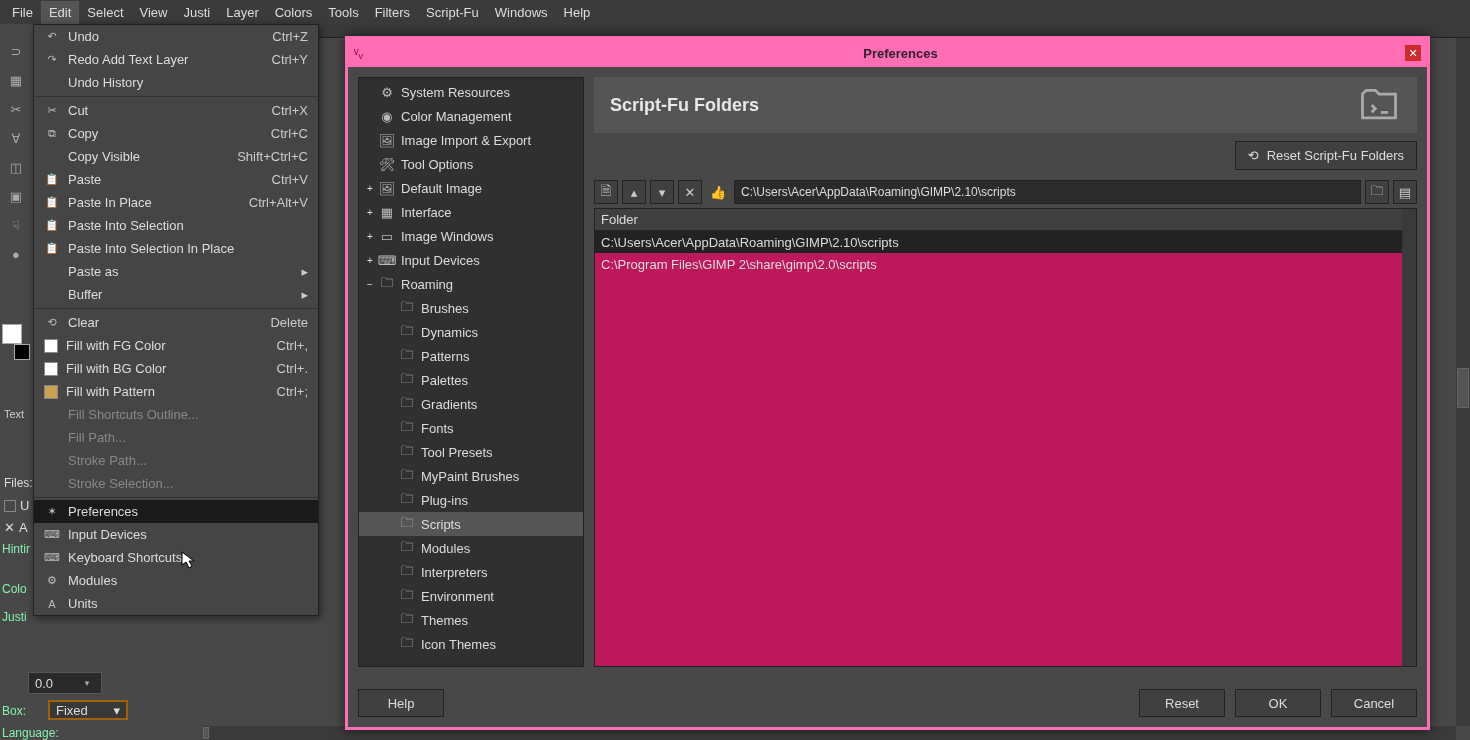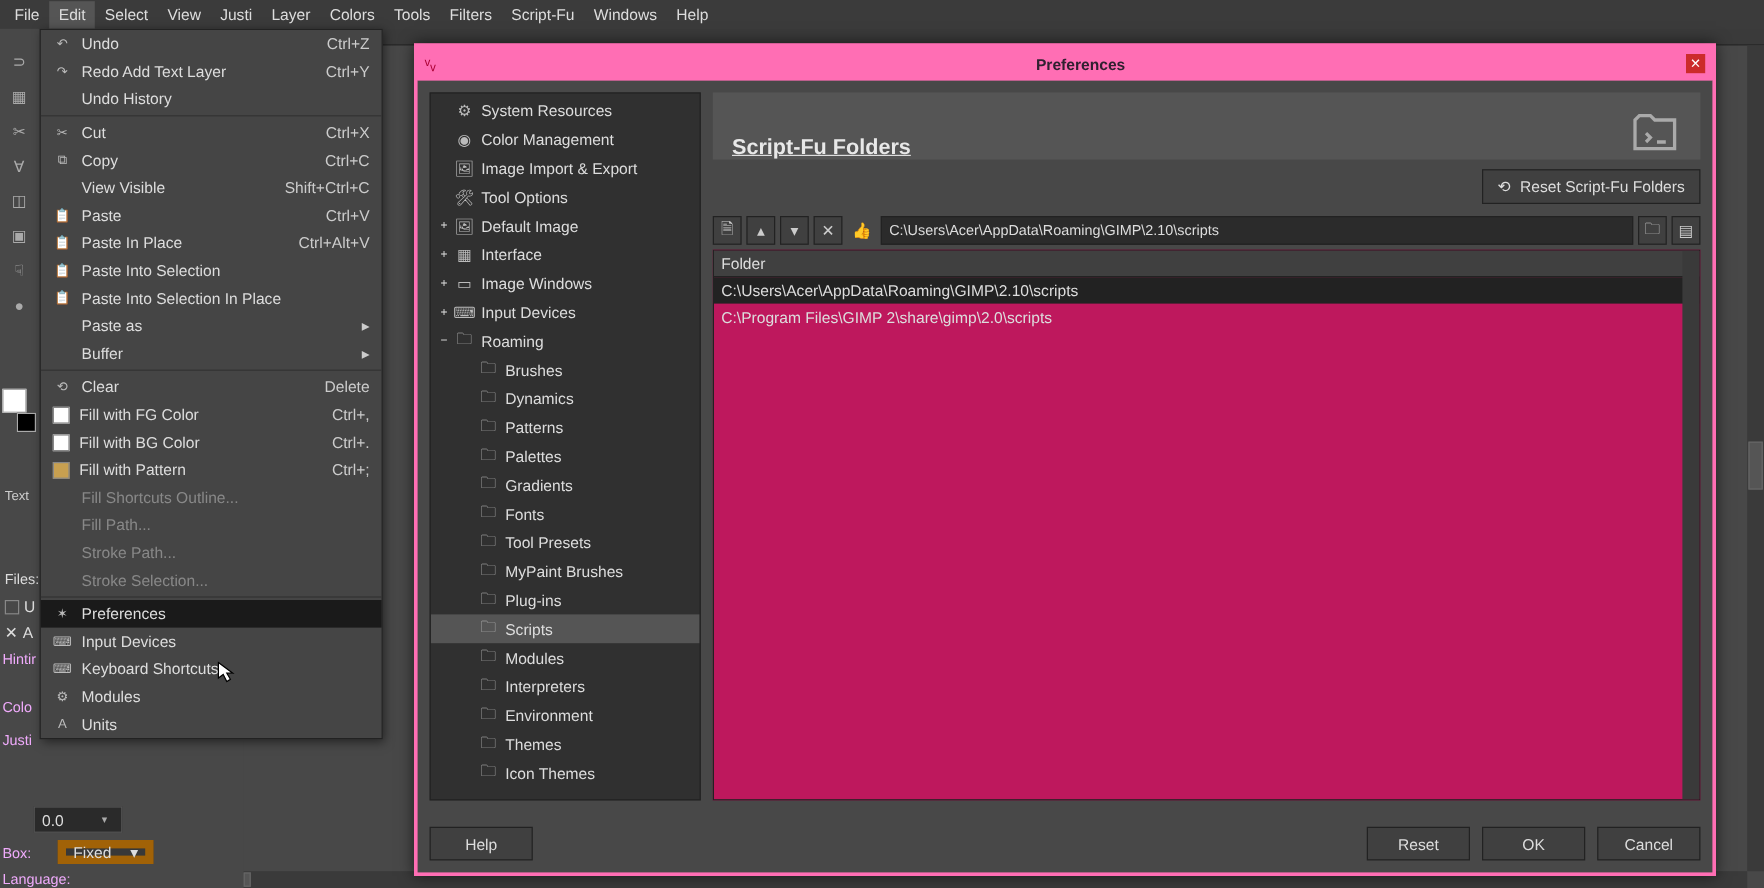--- a/index.html
+++ b/index.html
@@ -30,22 +30,22 @@
 .toolbox { width:32px; position:absolute; left:0; top:12px; }
 .toolbox .tbtn { width:28px; height:28px; margin:1px 2px; display:flex; align-items:center; justify-content:center; color:#aaa; }
 .colorbox { position:absolute; left:2px; top:300px; width:28px; height:40px; }
 .colorbox .fg { position:absolute; width:20px; height:20px; background:#fff; border:1px solid #aaa; left:0; top:0; }
 .colorbox .bg { position:absolute; width:16px; height:16px; background:#000; border:1px solid #aaa; right:0; bottom:4px; }
 .opthdr { position:absolute; left:0; top:384px; font-size:11px; color:#ccc; padding:0 4px; }
 .optitem { position:absolute; left:0; font-size:12px; padding:2px 4px; color:#ddd; display:flex; align-items:center; gap:4px; }
 .chk { width:12px; height:12px; border:1px solid #888; display:inline-block; }
 .spinbox { position:absolute; left:28px; top:648px; width:74px; height:22px; background:#2a2a2a; border:1px solid #555; display:flex; align-items:center; padding:0 6px; }
 .spinbox .sarr { width:16px; text-align:center; color:#aaa; font-size:9px; }
-.selbox { position:absolute; left:48px; width:80px; height:20px; background:#383838; border:7px solid #a16207; display:flex; align-items:center; justify-content:space-between; padding:0 6px; }
-.ltxt { position:absolute; left:2px; font-size:12px; color:#f0abfc; }
+.selbox { position:absolute; left:48px; width:80px; height:20px; background:#383838; border:2px solid #a16207; display:flex; align-items:center; justify-content:space-between; padding:0 6px; }
+.ltxt { position:absolute; left:2px; font-size:12px; color:#86efac; }
 
 
 .canvas-area { position:absolute; left:203px; top:38px; right:0; bottom:0; background:#484848; }
 .scrollbar-v { position:absolute; right:0; top:0; width:14px; bottom:14px; background:#3a3a3a; }
 .scrollbar-h { position:absolute; left:0; right:14px; bottom:0; height:14px; background:#3a3a3a; }
 .scrollthumb { background:#555; border:1px solid #666; position:absolute; }
 
 
 .pref-dialog { position: absolute; left: 345px; top: 36px; width: 1085px; height: 694px; background: #ff6eb4; padding: 3px; box-shadow: 0 0 12px rgba(0,0,0,0.6); }
 .pref-titlebar { height: 28px; background: #ff6eb4; display: flex; align-items: center; position:relative; }
@@ -58,21 +58,21 @@
 
 .pref-tree { width:226px; background:#303030; border:1px solid #222; overflow:auto; padding:2px 0; }
 .tree-item { display:flex; align-items:center; height:24px; cursor:default; }
 .tree-item.selected { background:#555; }
 .tree-exp { width:14px; text-align:center; color:#ddd; font-size:10px; }
 .tree-ico { width:16px; height:16px; margin:0 6px 0 2px; display:flex; align-items:center; justify-content:center; color:#bbb; }
 .tree-lbl { color:#ddd; }
 
 
 .pref-right { flex:1; display:flex; flex-direction:column; }
-.pref-header { height:56px; background:#555; display:flex; align-items:flex-end; padding:0 16px; justify-content:space-between; margin-bottom:4px;text-decoration:underline; }
+.pref-header { height:56px; background:#555; display:flex; align-items:center; padding:0 16px; justify-content:space-between; margin-bottom:4px; }
 .pref-header-title { font-size:18px; font-weight:bold; color:#e8e8e8; }
 .pref-header-icon { width:44px; height:44px; color:#aaa; }
 .pref-reset-row { display:flex; justify-content:flex-end; margin:4px 0 10px 0; }
 .pref-reset-btn { background:#404040; border:1px solid #222; padding:6px 12px; display:flex; align-items:center; gap:8px; }
 .pref-path-row { display:flex; gap:4px; align-items:center; margin-bottom:4px; }
 .icon-btn { width:24px; height:24px; background:#404040; border:1px solid #222; display:flex; align-items:center; justify-content:center; color:#ccc; }
 .path-input { flex:1; height:24px; background:#2b2b2b; border:1px solid #222; padding:0 6px; color:#ddd; font-size:12px; }
 .folder-table { flex:1; background:#be185d; border:1px solid #222; position:relative; }
 .folder-th { height:22px; background:#404040; border-bottom:1px solid #222; padding:0 6px; display:flex; align-items:center; }
 .folder-row { height:22px; padding:0 6px; display:flex; align-items:center; color:#ddd; }
@@ -177,21 +177,21 @@
       <span class="label">Cut</span>
       <span class="short">Ctrl+X</span>
     </div>
     <div class="item">
       <span class="ico">⧉</span>
       <span class="label">Copy</span>
       <span class="short">Ctrl+C</span>
     </div>
     <div class="item">
       <span class="ico"></span>
-      <span class="label">View Visible</span>
+      <span class="label">Copy Visible</span>
       <span class="short">Shift+Ctrl+C</span>
     </div>
     <div class="item">
       <span class="ico">📋</span>
       <span class="label">Paste</span>
       <span class="short">Ctrl+V</span>
     </div>
     <div class="item">
       <span class="ico">📋</span>
       <span class="label">Paste In Place</span>

